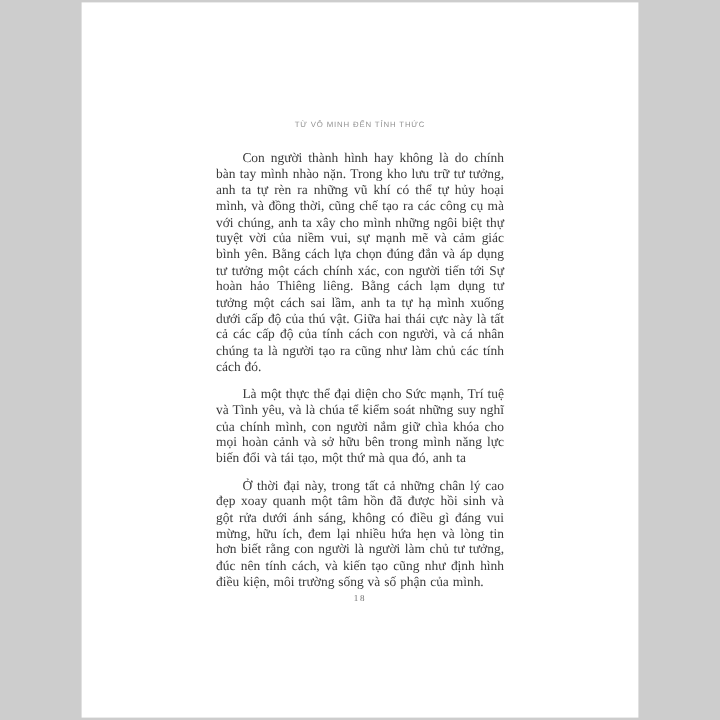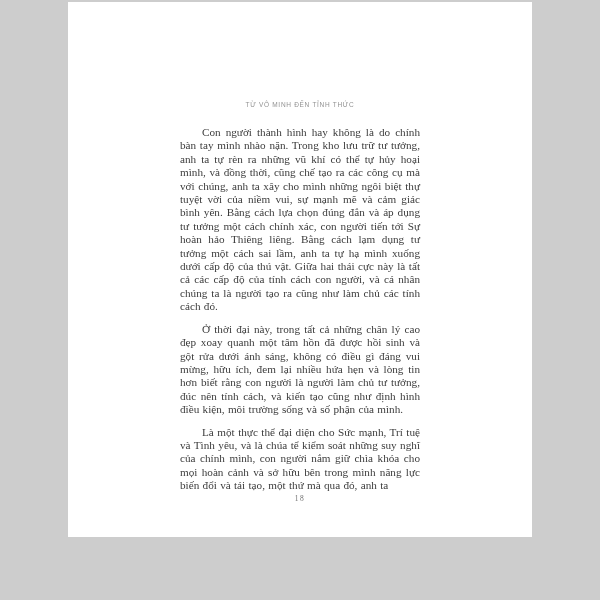--- a/index.html
+++ b/index.html
@@ -15,21 +15,21 @@
     position: relative;
     width: 600px;
     height: 600px;
     background: #cdcdcd;
   }
   .book-page {
     position: absolute;
     left: 68px;
     top: 2px;
     width: 464px;
-    height: 535px;
+    height: 596px;
     background: #ffffff;
   }
   .running-header {
     position: absolute;
     top: 99px;
     left: 0;
     width: 100%;
     text-align: center;
     font-family: "Liberation Sans", "DejaVu Sans", sans-serif;
     font-size: 6.5px;
@@ -69,20 +69,20 @@
 </head>
 <body>
 
 <div class="stage">
   <div class="book-page">
 
     <div class="running-header">TỪ VÔ MINH ĐẾN TỈNH THỨC</div>
 
     <div class="text-block">
       <p>Con người thành hình hay không là do chính bàn tay mình nhào nặn. Trong kho lưu trữ tư tưởng, anh ta tự rèn ra những vũ khí có thể tự hủy hoại mình, và đồng thời, cũng chế tạo ra các công cụ mà với chúng, anh ta xây cho mình những ngôi biệt thự tuyệt vời của niềm vui, sự mạnh mẽ và cảm giác bình yên. Bằng cách lựa chọn đúng đắn và áp dụng tư tưởng một cách chính xác, con người tiến tới Sự hoàn hảo Thiêng liêng. Bằng cách lạm dụng tư tưởng một cách sai lầm, anh ta tự hạ mình xuống dưới cấp độ của thú vật. Giữa hai thái cực này là tất cả các cấp độ của tính cách con người, và cá nhân chúng ta là người tạo ra cũng như làm chủ các tính cách đó.</p>
+      <p>Là một thực thể đại diện cho Sức mạnh, Trí tuệ và Tình yêu, và là chúa tể kiểm soát những suy nghĩ của chính mình, con người nắm giữ chìa khóa cho mọi hoàn cảnh và sở hữu bên trong mình năng lực biến đổi và tái tạo, một thứ mà qua đó, anh ta</p>
       <p>Ở thời đại này, trong tất cả những chân lý cao đẹp xoay quanh một tâm hồn đã được hồi sinh và gột rửa dưới ánh sáng, không có điều gì đáng vui mừng, hữu ích, đem lại nhiều hứa hẹn và lòng tin hơn biết rằng con người là người làm chủ tư tưởng, đúc nên tính cách, và kiến tạo cũng như định hình điều kiện, môi trường sống và số phận của mình.</p>
-      <p>Là một thực thể đại diện cho Sức mạnh, Trí tuệ và Tình yêu, và là chúa tể kiểm soát những suy nghĩ của chính mình, con người nắm giữ chìa khóa cho mọi hoàn cảnh và sở hữu bên trong mình năng lực biến đổi và tái tạo, một thứ mà qua đó, anh ta</p>
     </div>
 
     <div class="page-number">18</div>
 
   </div>
 </div>
 
 </body></html>

